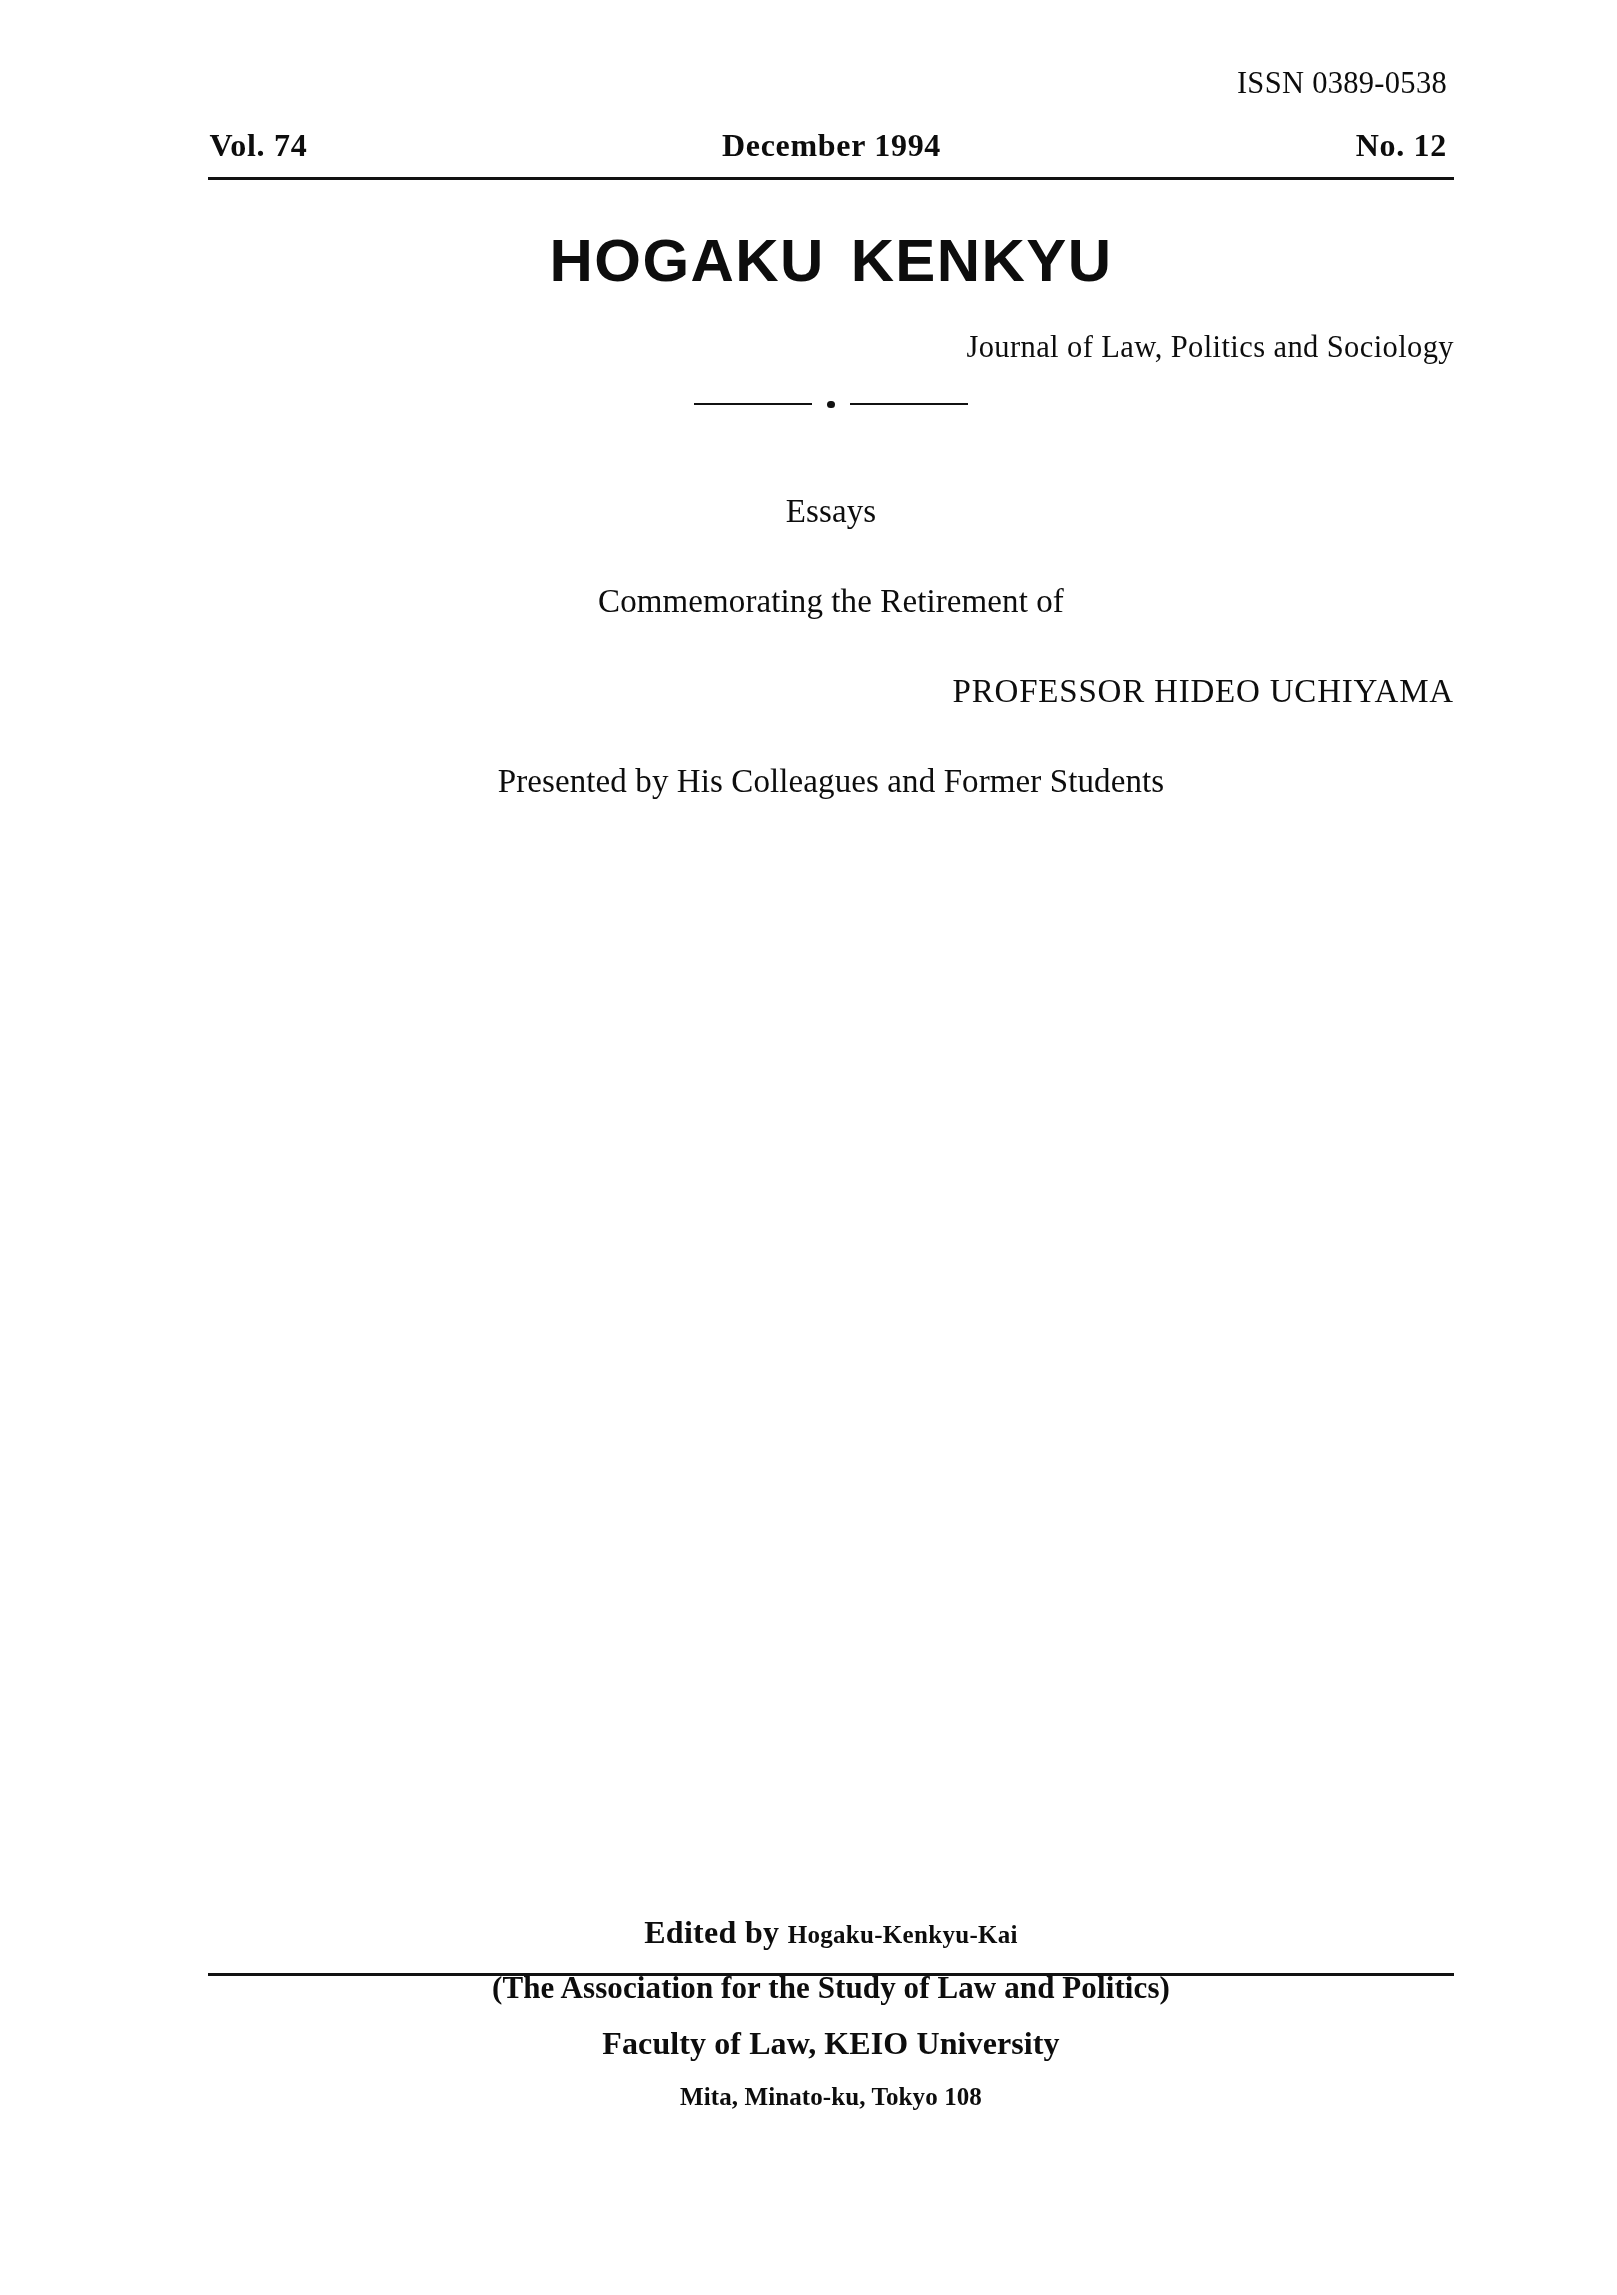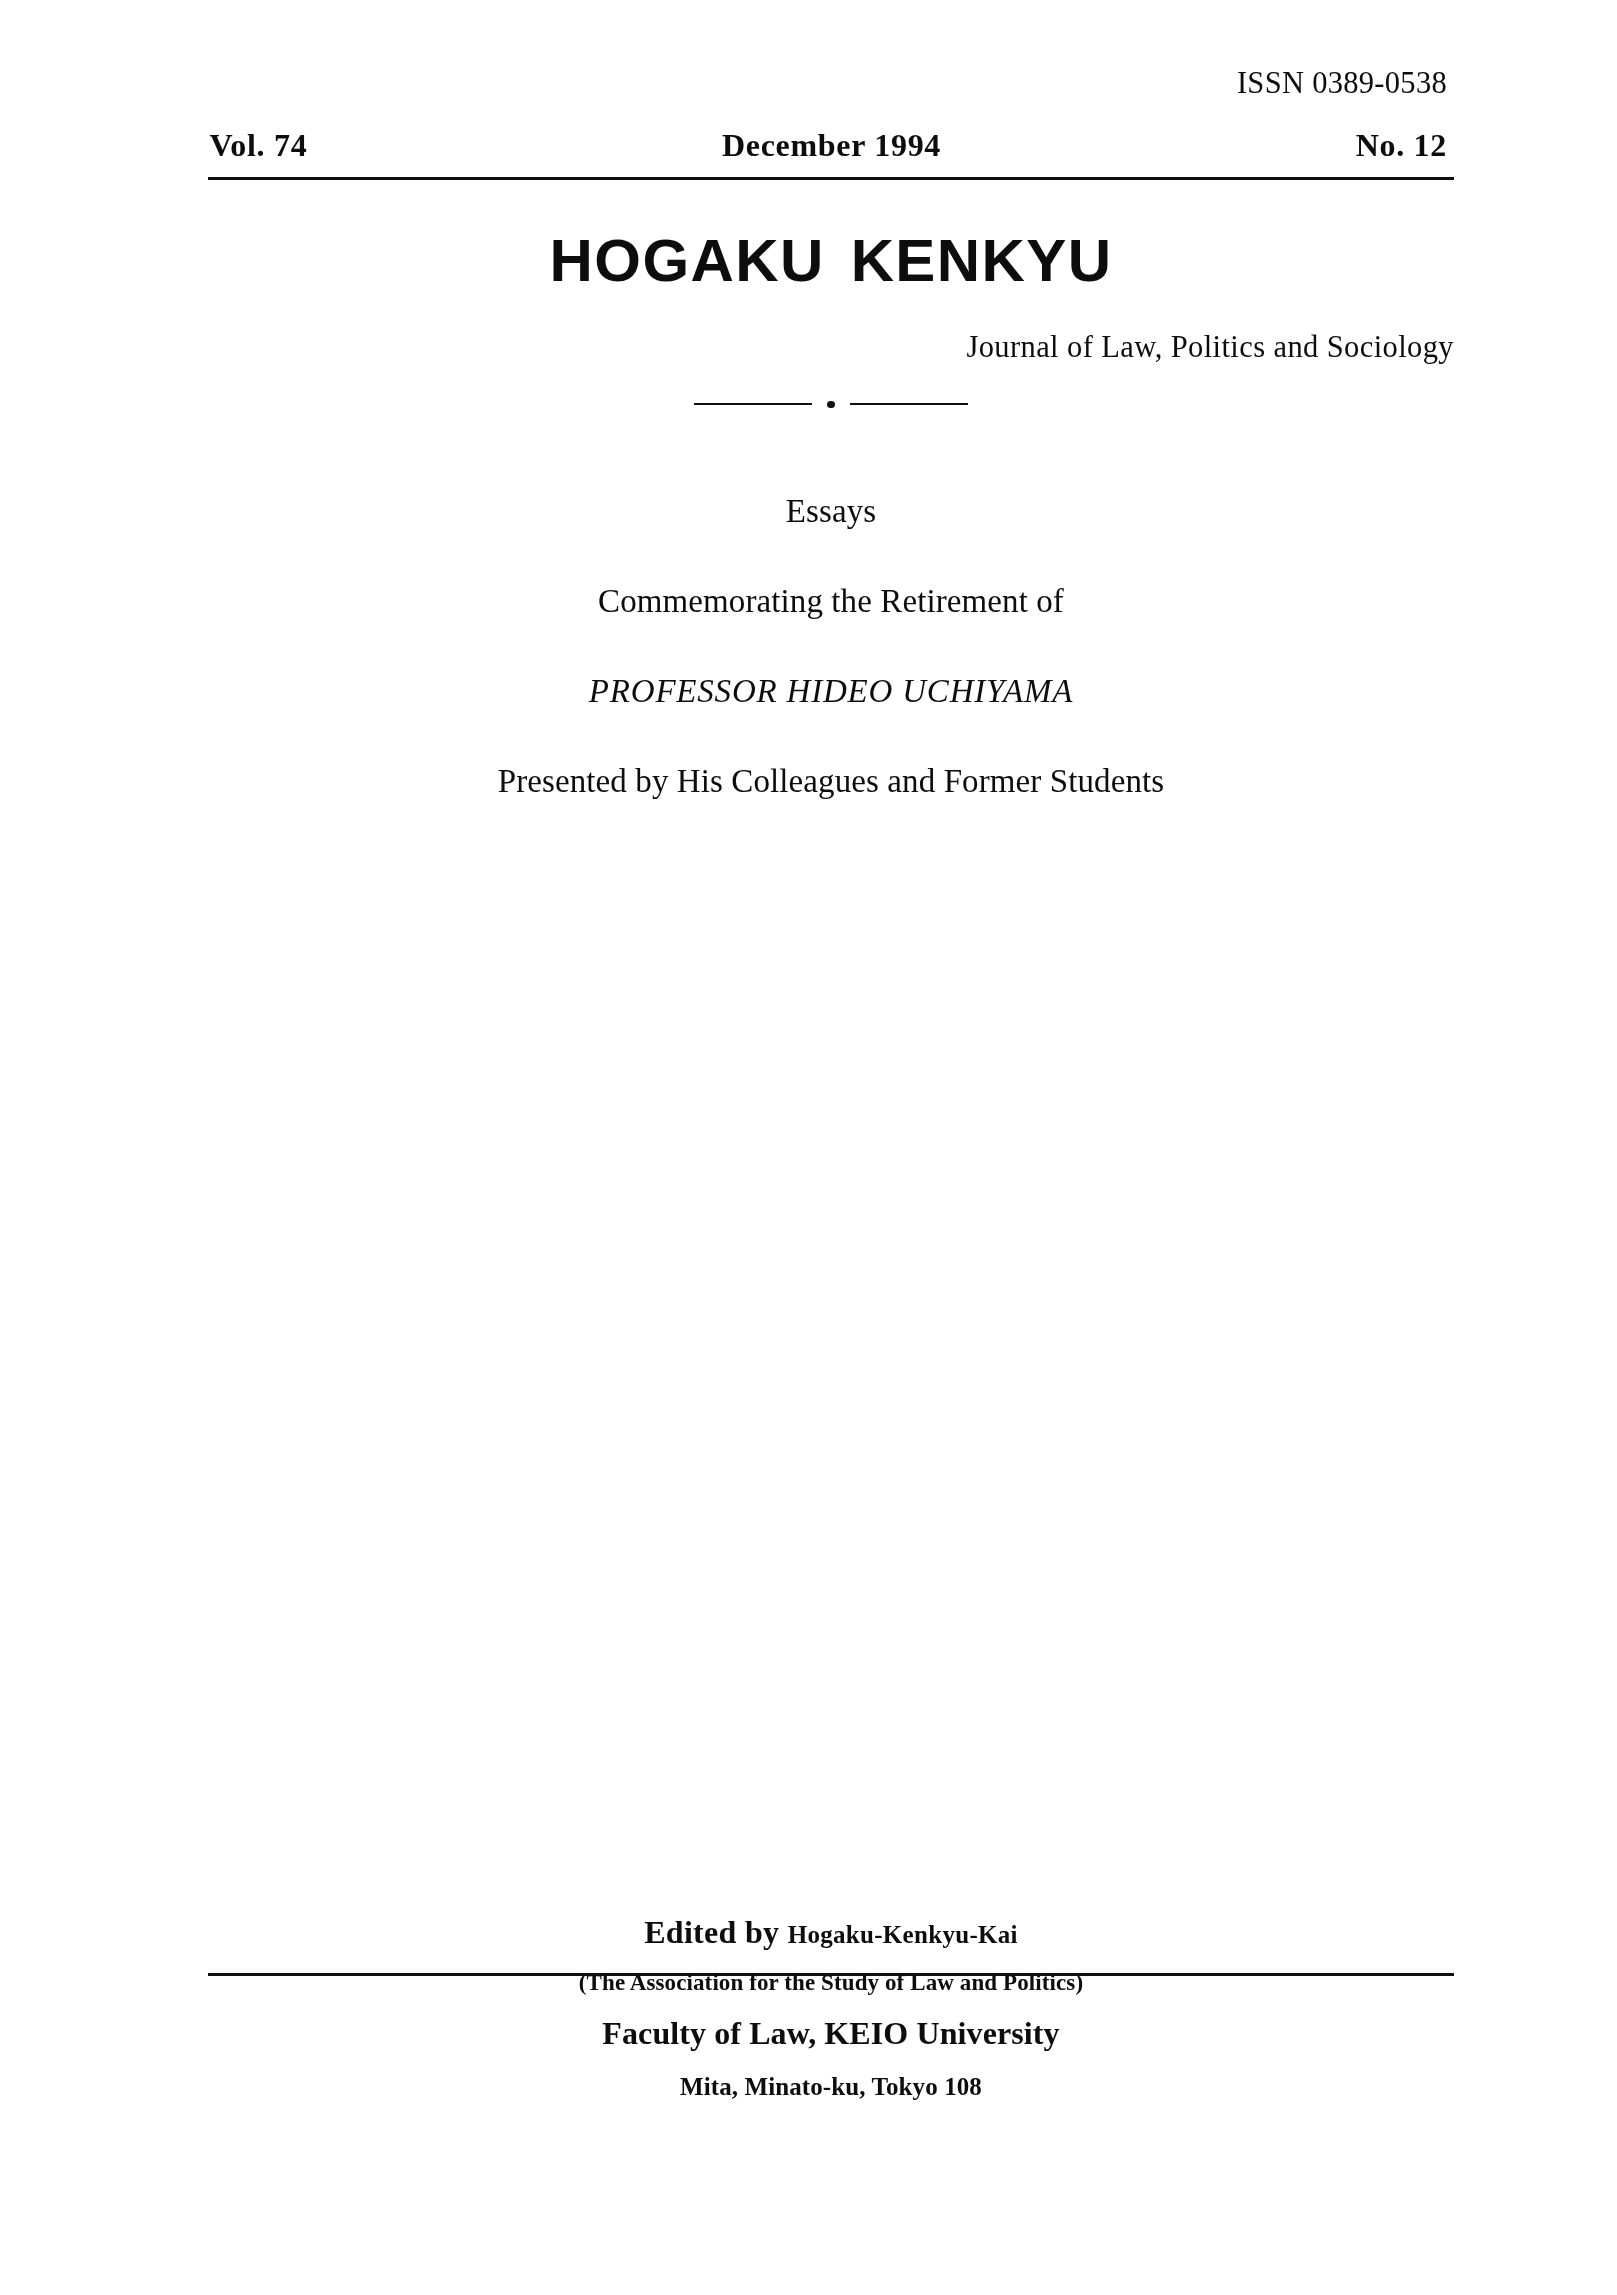--- a/index.html
+++ b/index.html
@@ -102,22 +102,22 @@
     margin-top: 87px;
     text-align: center;
   }
   .contents-block .line {
     font-size: 33px;
     line-height: 1.0;
     margin-bottom: 57px;
     letter-spacing: 0.1px;
   }
   .contents-block .line.italic {
-    font-style: italic;
     letter-spacing: 0.8px;
+    text-align: right;
   }
   .contents-block .line:last-child { margin-bottom: 16px; }
 
   
   .rule-bottom {
     position: absolute;
     left: 0;
     top: 1973px;
     width: 100%;
     border-top: 3.5px solid #111;
@@ -133,21 +133,21 @@
     font-size: 32px;
     font-weight: 700;
     letter-spacing: 0.3px;
     margin-top: 12.5px;
   }
   .footer .f1 .sc {
     font-size: 25px;
     letter-spacing: 0.3px;
   }
   .footer .f2 {
-    font-size: 23px;
+    font-size: 31px;
     font-weight: 700;
     margin-top: 19.4px;
     letter-spacing: 0.1px;
     font-family: Liberation Serif, serif;
   }
   .footer .f3 {
     font-size: 32px;
     font-weight: 700;
     margin-top: 19.4px;
     letter-spacing: 0.1px;

